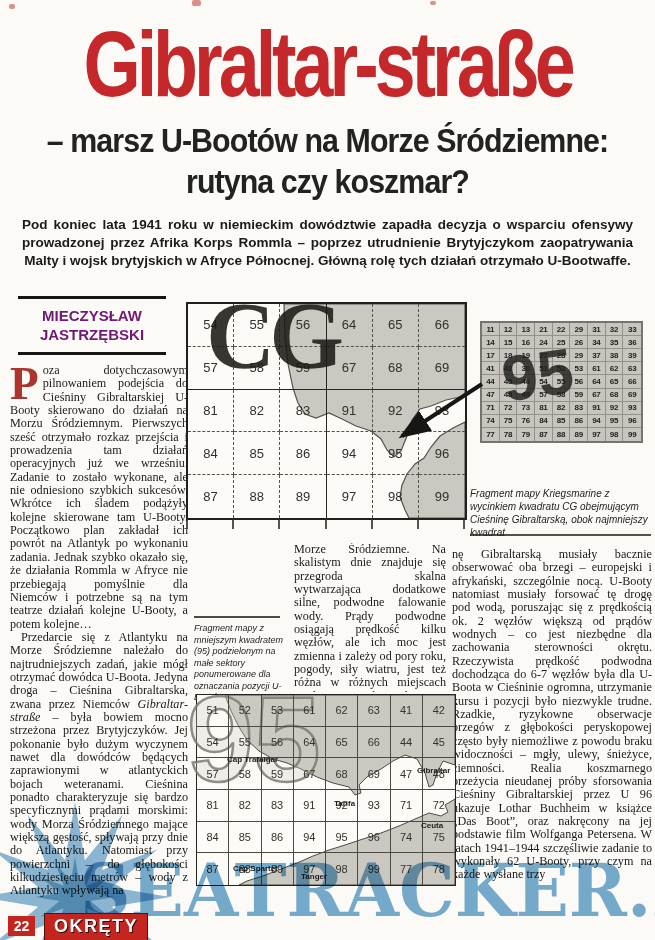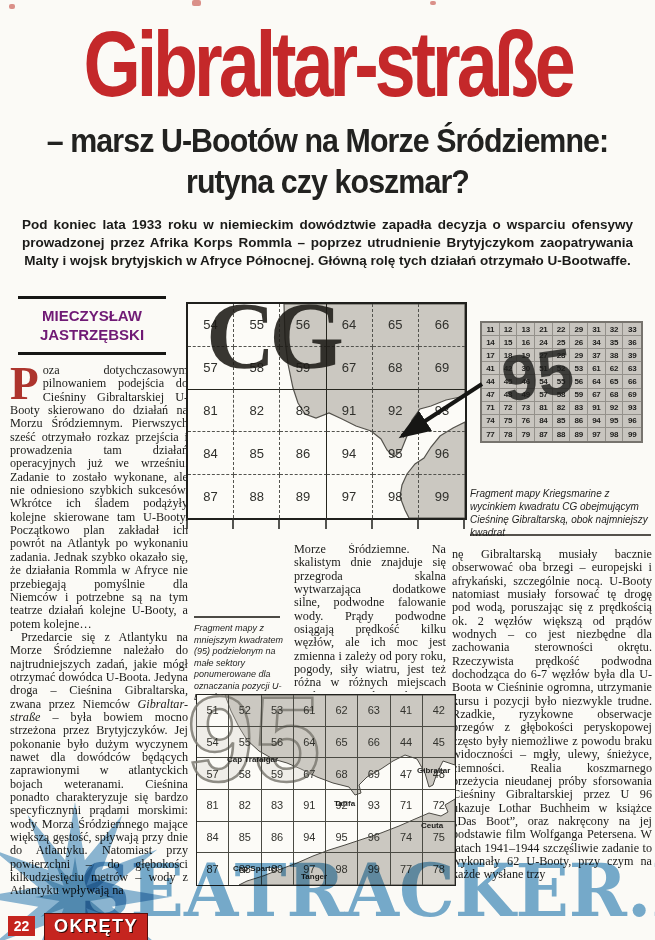--- a/index.html
+++ b/index.html
@@ -101,21 +101,21 @@
 
   <div class="speck" style="left:9px;top:4px;width:6px;height:5px;"></div>
   <div class="speck" style="left:192px;top:0;width:9px;height:6px;"></div>
   <div class="speck" style="left:430px;top:1px;width:6px;height:4px;"></div>
 
   <div class="abs main-title">Gibraltar-straße</div>
   <div class="abs sub-title">
     <div>– marsz U-Bootów na Morze Śródziemne:</div>
     <div>rutyna czy koszmar?</div>
   </div>
-  <div class="abs intro">Pod koniec lata 1933 roku w niemieckim dowództwie zapadła decyzja o wsparciu ofensywy prowadzonej przez Afrika Korps Rommla – poprzez utrudnienie Brytyjczykom zaopatrywania Malty i wojsk brytyjskich w Afryce Północnej. Główną rolę tych działań otrzymało U-Bootwaffe.</div>
+  <div class="abs intro">Pod koniec lata 1941 roku w niemieckim dowództwie zapadła decyzja o wsparciu ofensywy prowadzonej przez Afrika Korps Rommla – poprzez utrudnienie Brytyjczykom zaopatrywania Malty i wojsk brytyjskich w Afryce Północnej. Główną rolę tych działań otrzymało U-Bootwaffe.</div>
 
   <div class="abs author-box">
     <div>MIECZYSŁAW</div>
     <div>JASTRZĘBSKI</div>
   </div>
 
   <div class="abs bodytext col1">
     <p><span class="dropcap">P</span><span>oza dotychczasowym pilnowaniem podejścia do Cieśniny Gibraltarskiej U-Booty skierowano do działań na Morzu Śródziemnym. Pierwszych sześć otrzymało rozkaz przejścia i prowadzenia tam działań operacyjnych już we wrześniu. Zadanie to zostało wykonane, ale nie odniesiono szybkich sukcesów. Wkrótce ich śladem podążyły kolejne skierowane tam U-Booty. Początkowo plan zakładał ich powrót na Atlantyk po wykonaniu zadania. Jednak szybko okazało się, że działania Rommla w Afryce nie przebiegają pomyślnie dla Niemców i potrzebne są na tym teatrze działań kolejne U-Booty, a potem kolejne…</span></p>
     <p class="indent"><span>Przedarcie się z Atlantyku na Morze Śródziemne należało do najtrudniejszych zadań, jakie mógł otrzymać dowódca U-Boota. Jedyna droga – Cieśnina Gibraltarska, zwana przez Niemców </span><i>Gibraltar-straße</i><span> – była bowiem mocno strzeżona przez Brytyjczyków. Jej pokonanie było dużym wyczynem nawet dla dowódców będących zaprawionymi w atlantyckich bojach weteranami. Cieśnina ponadto charakteryzuje się bardzo specyficznymi prądami morskimi: wody Morza Śródziemnego mające większą gęstość, spływają przy dnie do Atlantyku. Natomiast przy powierzchni – do głębokości kilkudziesięciu metrów – wody z Atlantyku wpływają na</span></p>
   </div>

